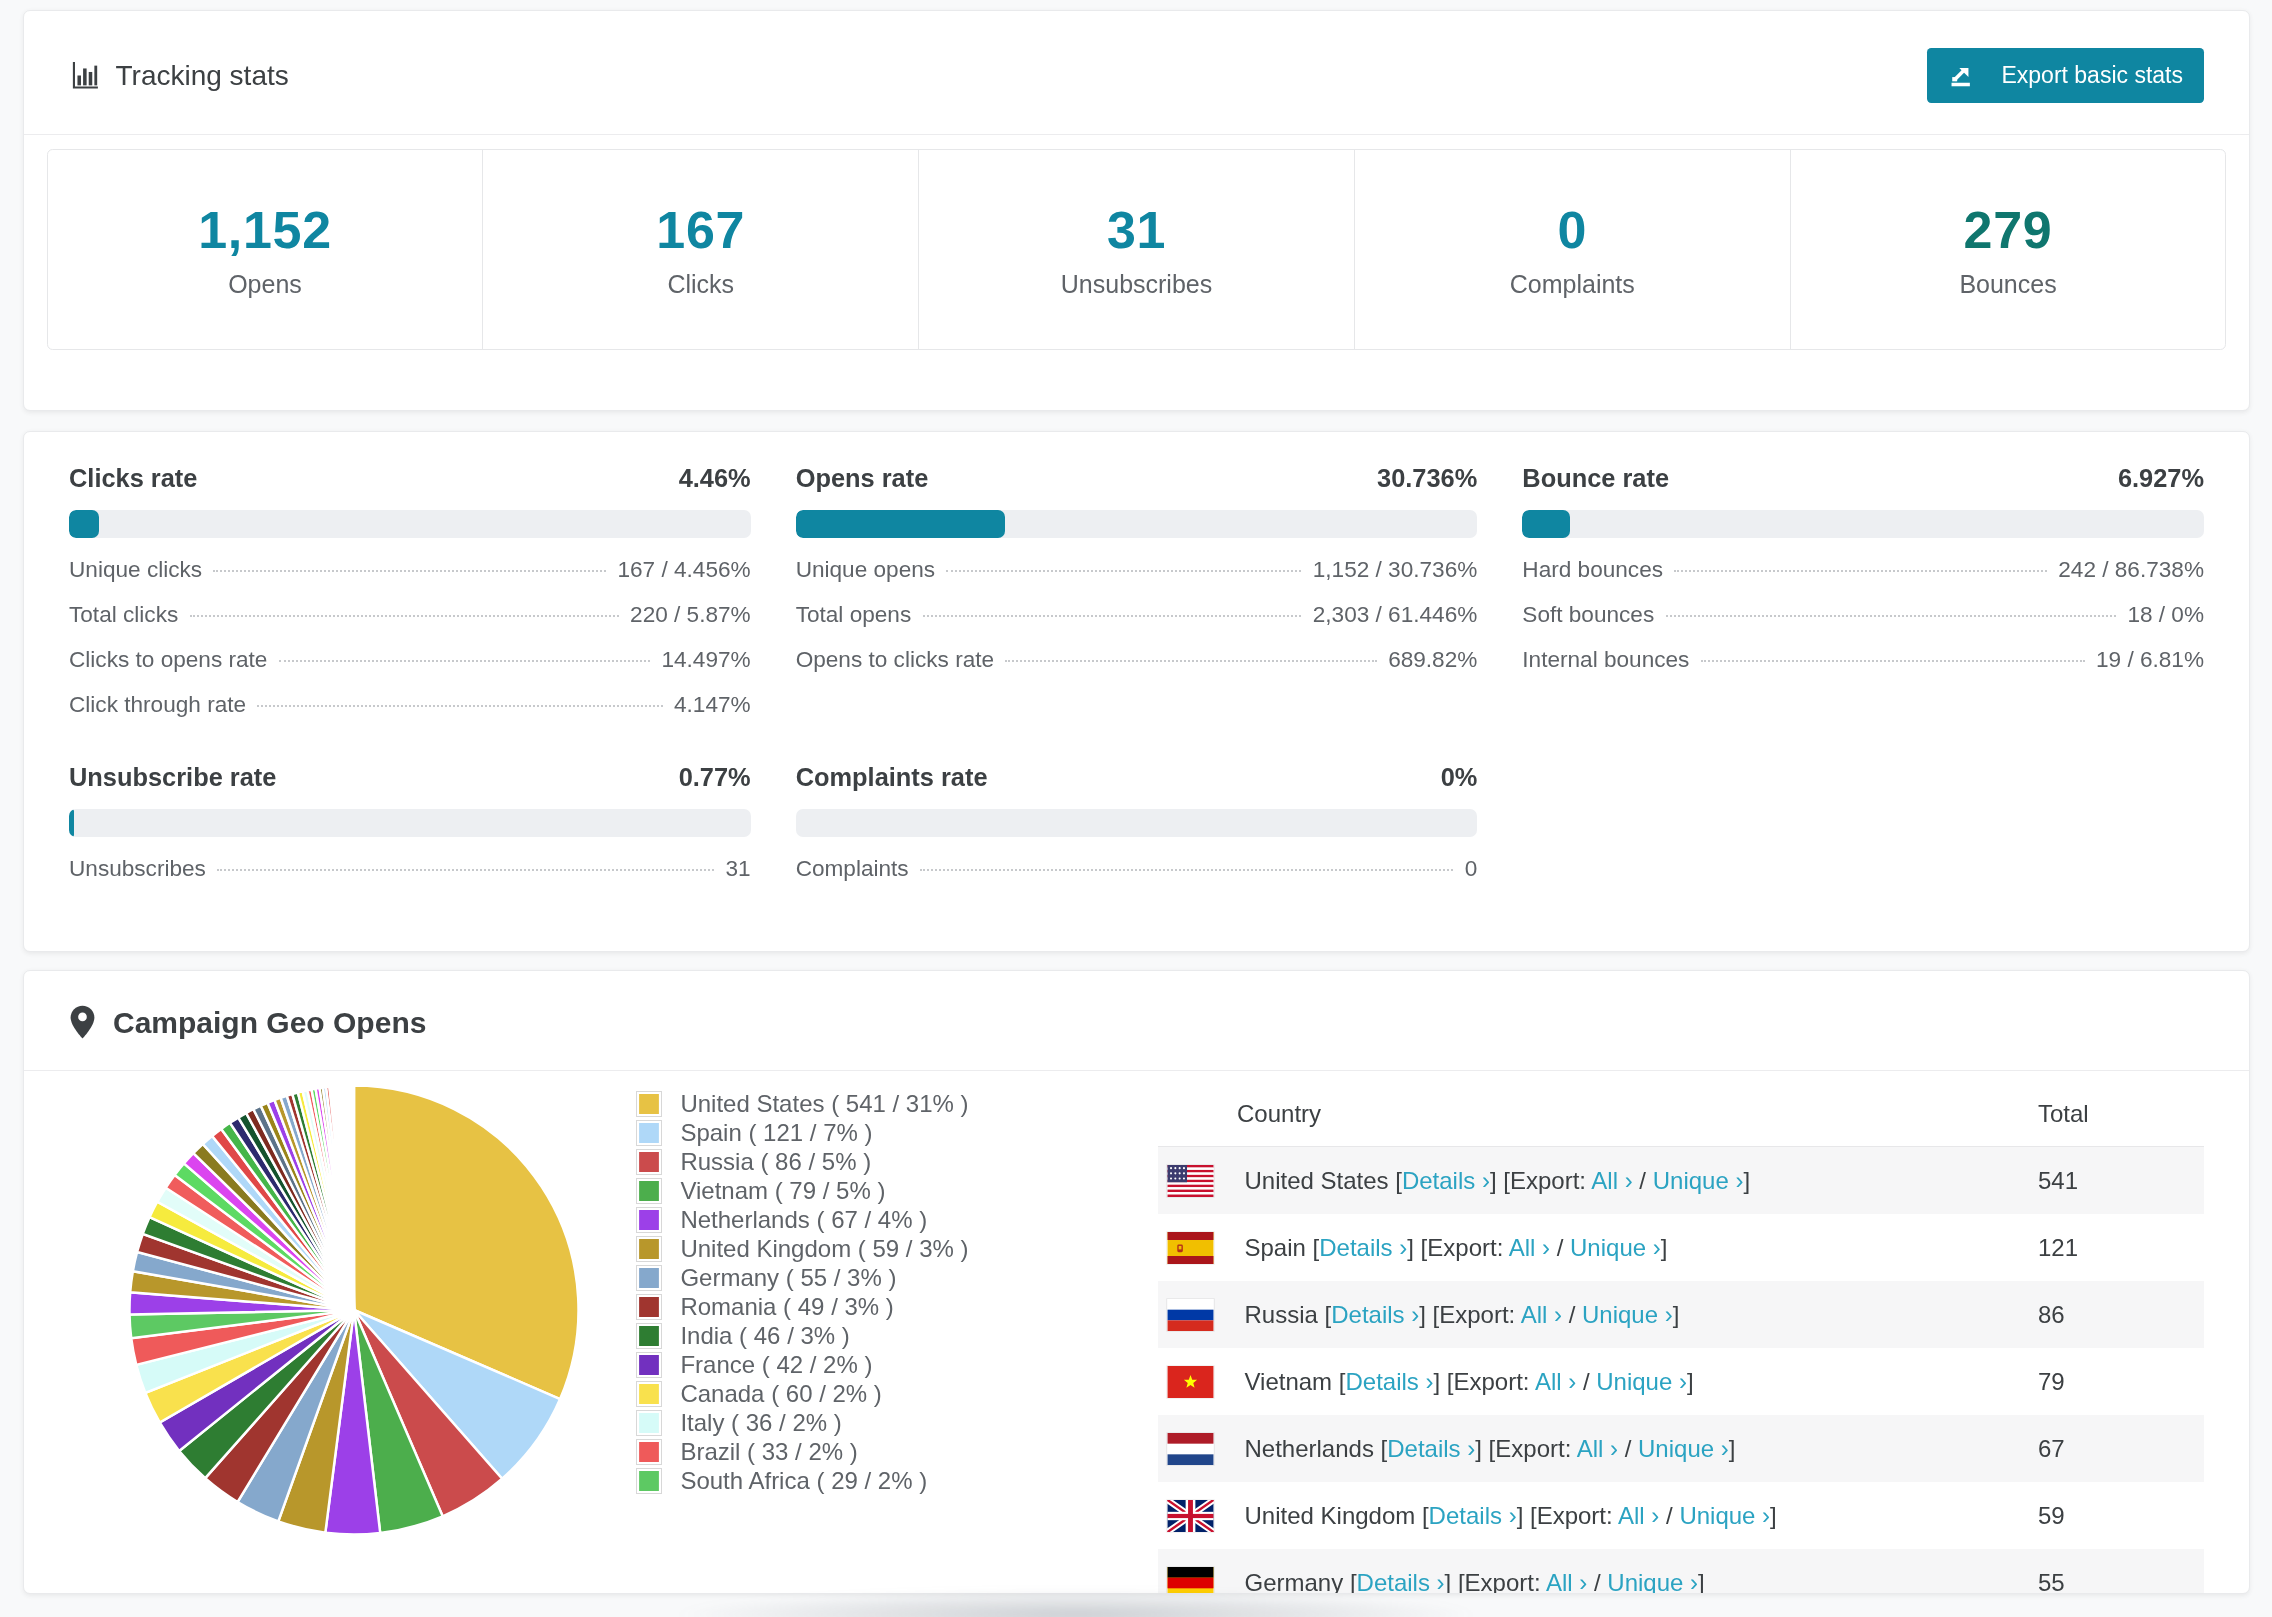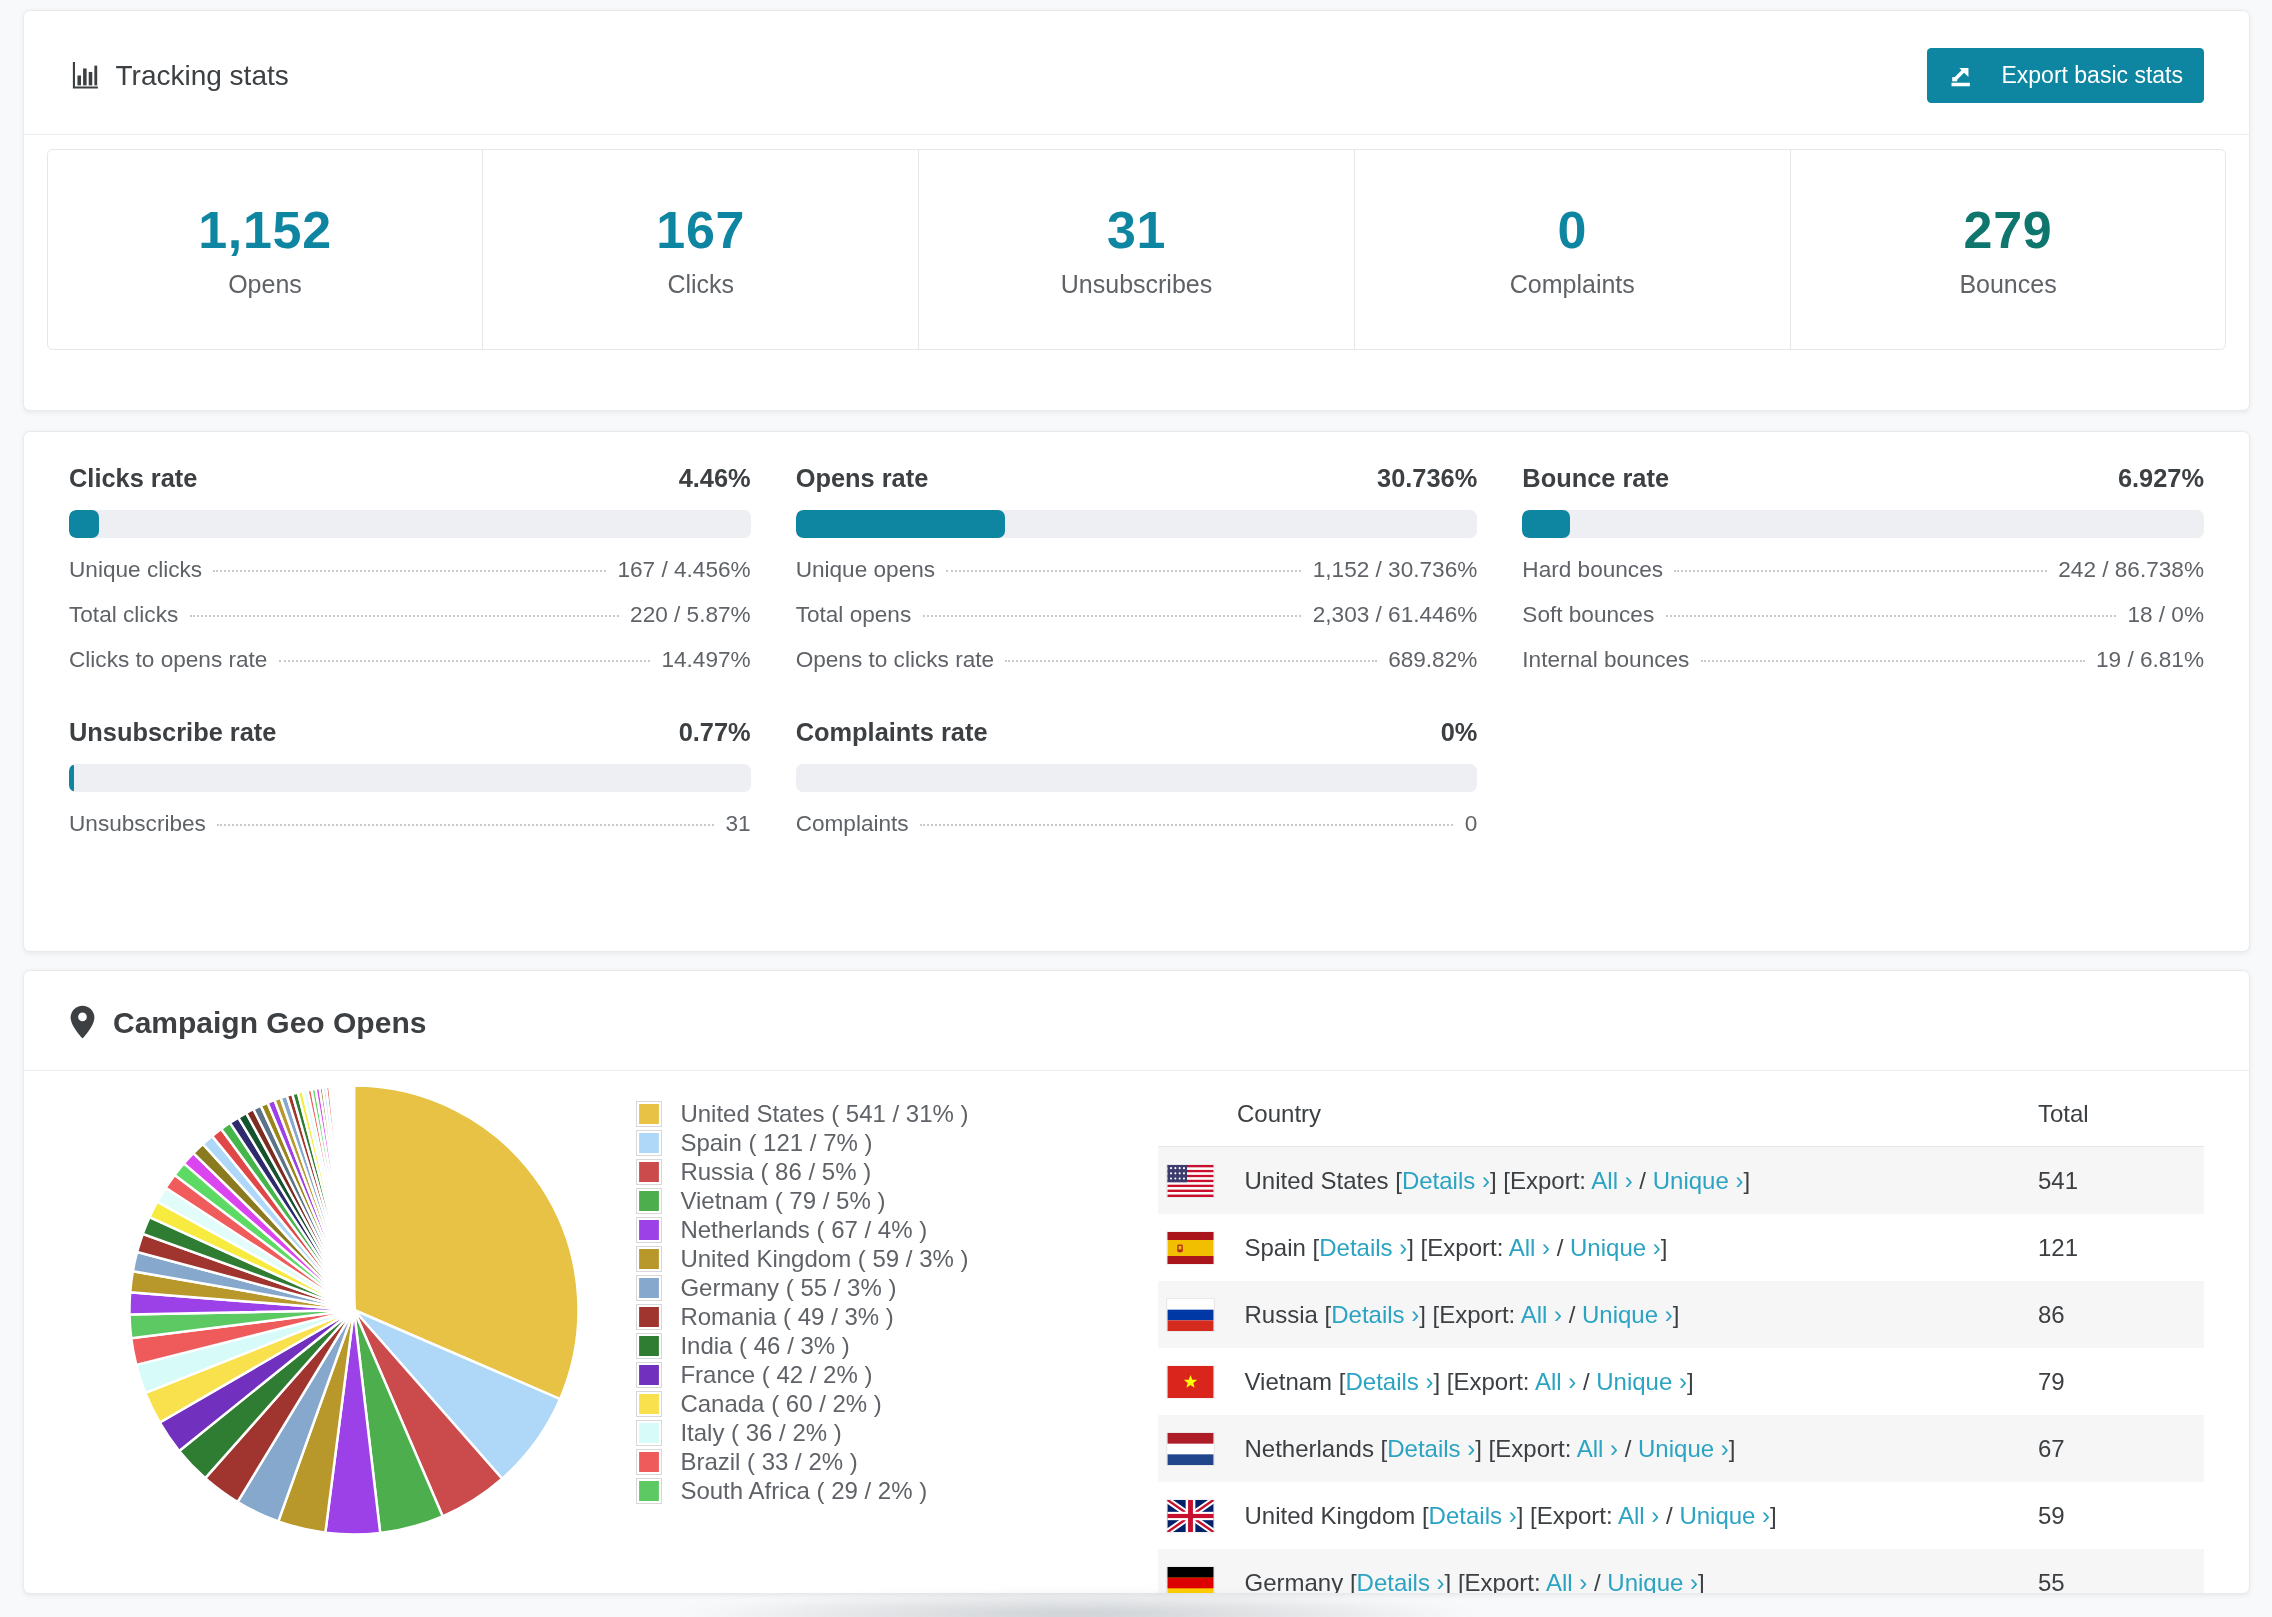--- a/index.html
+++ b/index.html
@@ -51,21 +51,21 @@
   .bar{height:28px;background:#edeff2;border-radius:7px;overflow:hidden;margin-bottom:18.4px;}
   .bar i{display:block;height:100%;border-radius:7px;}
   .kv-row{display:flex;align-items:baseline;gap:11.3px;font-size:22.6px;color:#5f6368;margin-top:19px;}
   .kv-row .leader{flex:1;border-bottom:2.1px dotted #c7c9cc;transform:translateY(-5px);}
   .kv-row .kv-val{white-space:nowrap;}
 
   
   .geo-header{padding:34px 45px 30px 45px;border-bottom:0.7px solid #ececee;
     display:flex;align-items:center;gap:17px;font-size:30px;color:#3c4043;font-weight:bold;}
   #pie-wrap{position:absolute;left:97px;top:106px;width:466px;height:466px;}
-  #legend{position:absolute;left:612px;top:128px;}
+  #legend{position:absolute;left:612px;top:118px;}
   .legend-row{display:flex;align-items:center;gap:18.4px;height:29px;font-size:24px;color:#5f6368;}
   .legend-swatch{width:24px;height:24px;border:0.7px solid #d8d8d8;box-shadow:0 0 0 2.1px #fff inset;}
   #geo-table{position:absolute;left:1134px;right:45px;top:111px;}
   .t-head{display:flex;height:64px;align-items:center;font-size:24px;color:#3c4043;
     border-bottom:0.7px solid #e7e7e9;}
   .t-row{display:flex;height:67px;align-items:center;font-size:24px;color:#3c4043;}
   .t-row:nth-child(odd){background:#f6f6f7;}
   .col-country{flex:1;display:flex;align-items:center;}
   .col-total{width:166px;}
   .t-head .col-country{padding-left:79px;}
@@ -145,20 +145,25 @@
         </div>
         <div class="kv-row">
           <span>Total clicks</span>
           <span class="leader"></span>
           <span class="kv-val">220 / 5.87%</span>
         </div>
         <div class="kv-row">
           <span>Clicks to opens rate</span>
           <span class="leader"></span>
           <span class="kv-val">14.497%</span>
+        </div>
+        <div class="kv-row">
+          <span>Click through rate</span>
+          <span class="leader"></span>
+          <span class="kv-val">4.147%</span>
         </div>
       </div>
       <div class="rate-block">
         <div class="rate-head">
           <span>Opens rate</span>
           <span>30.736%</span>
         </div>
         <div class="bar">
           <i style="background: rgb(15, 134, 161); width: 30.736%;"></i>
         </div>

